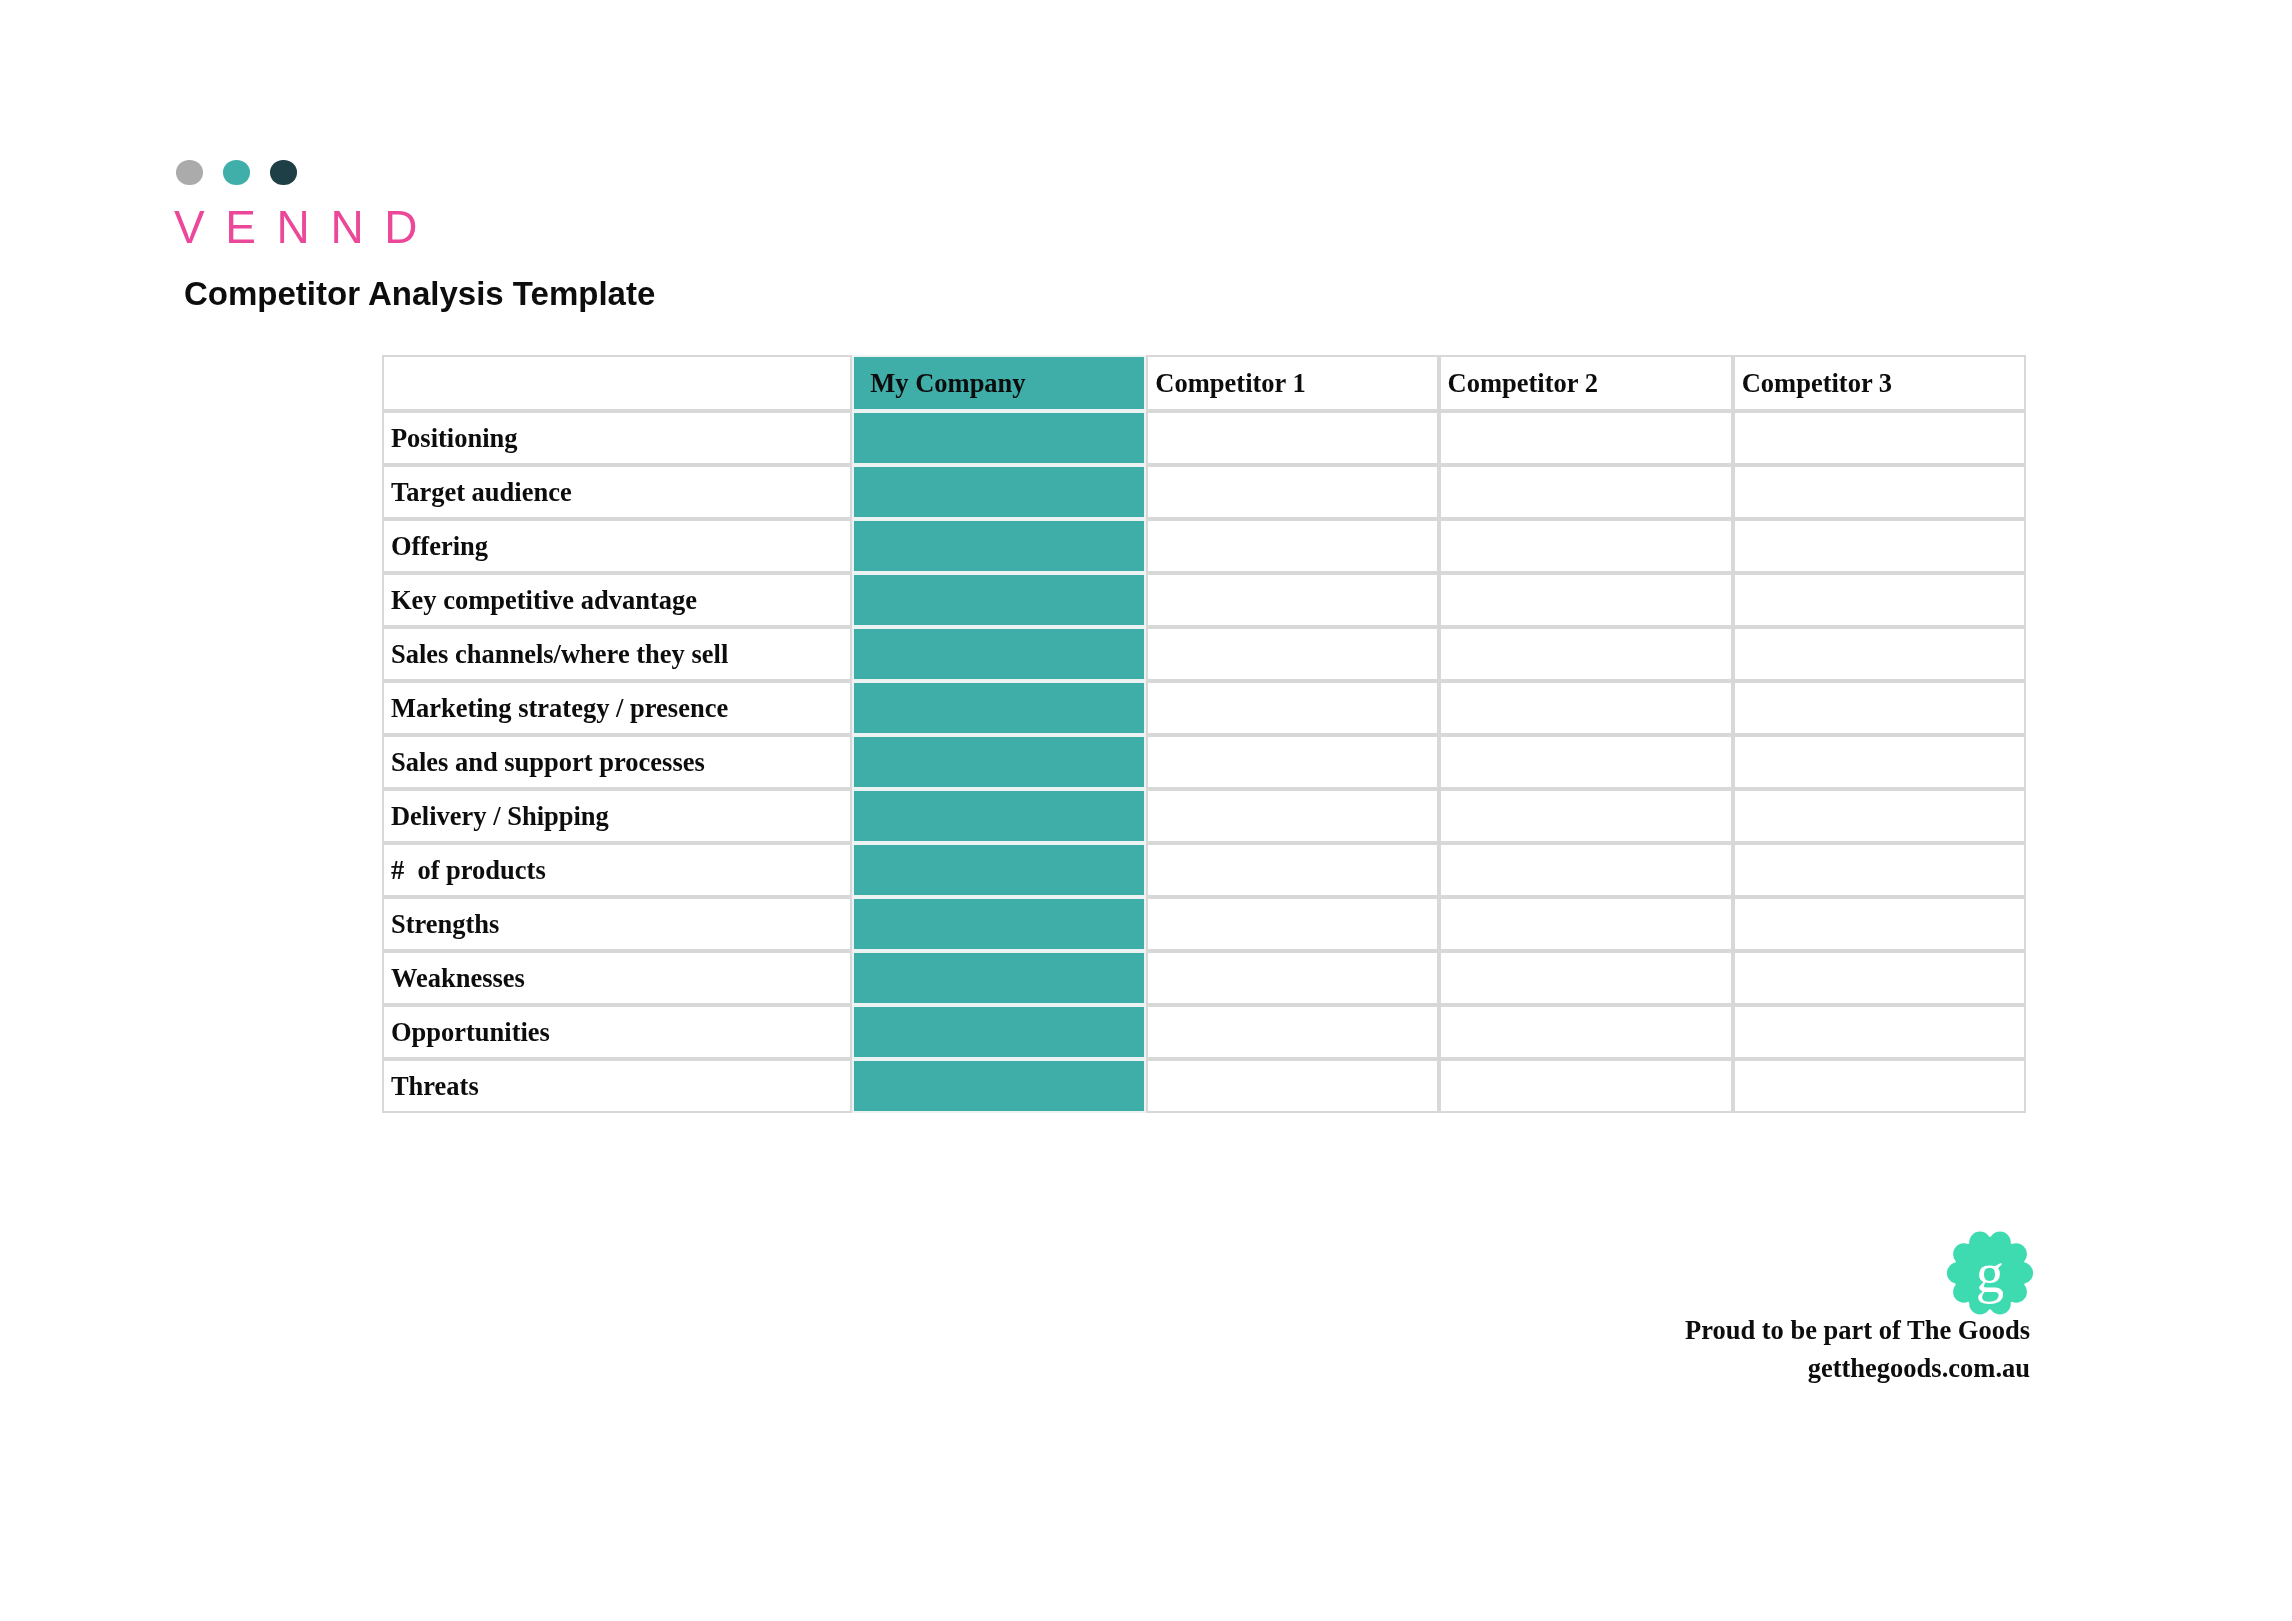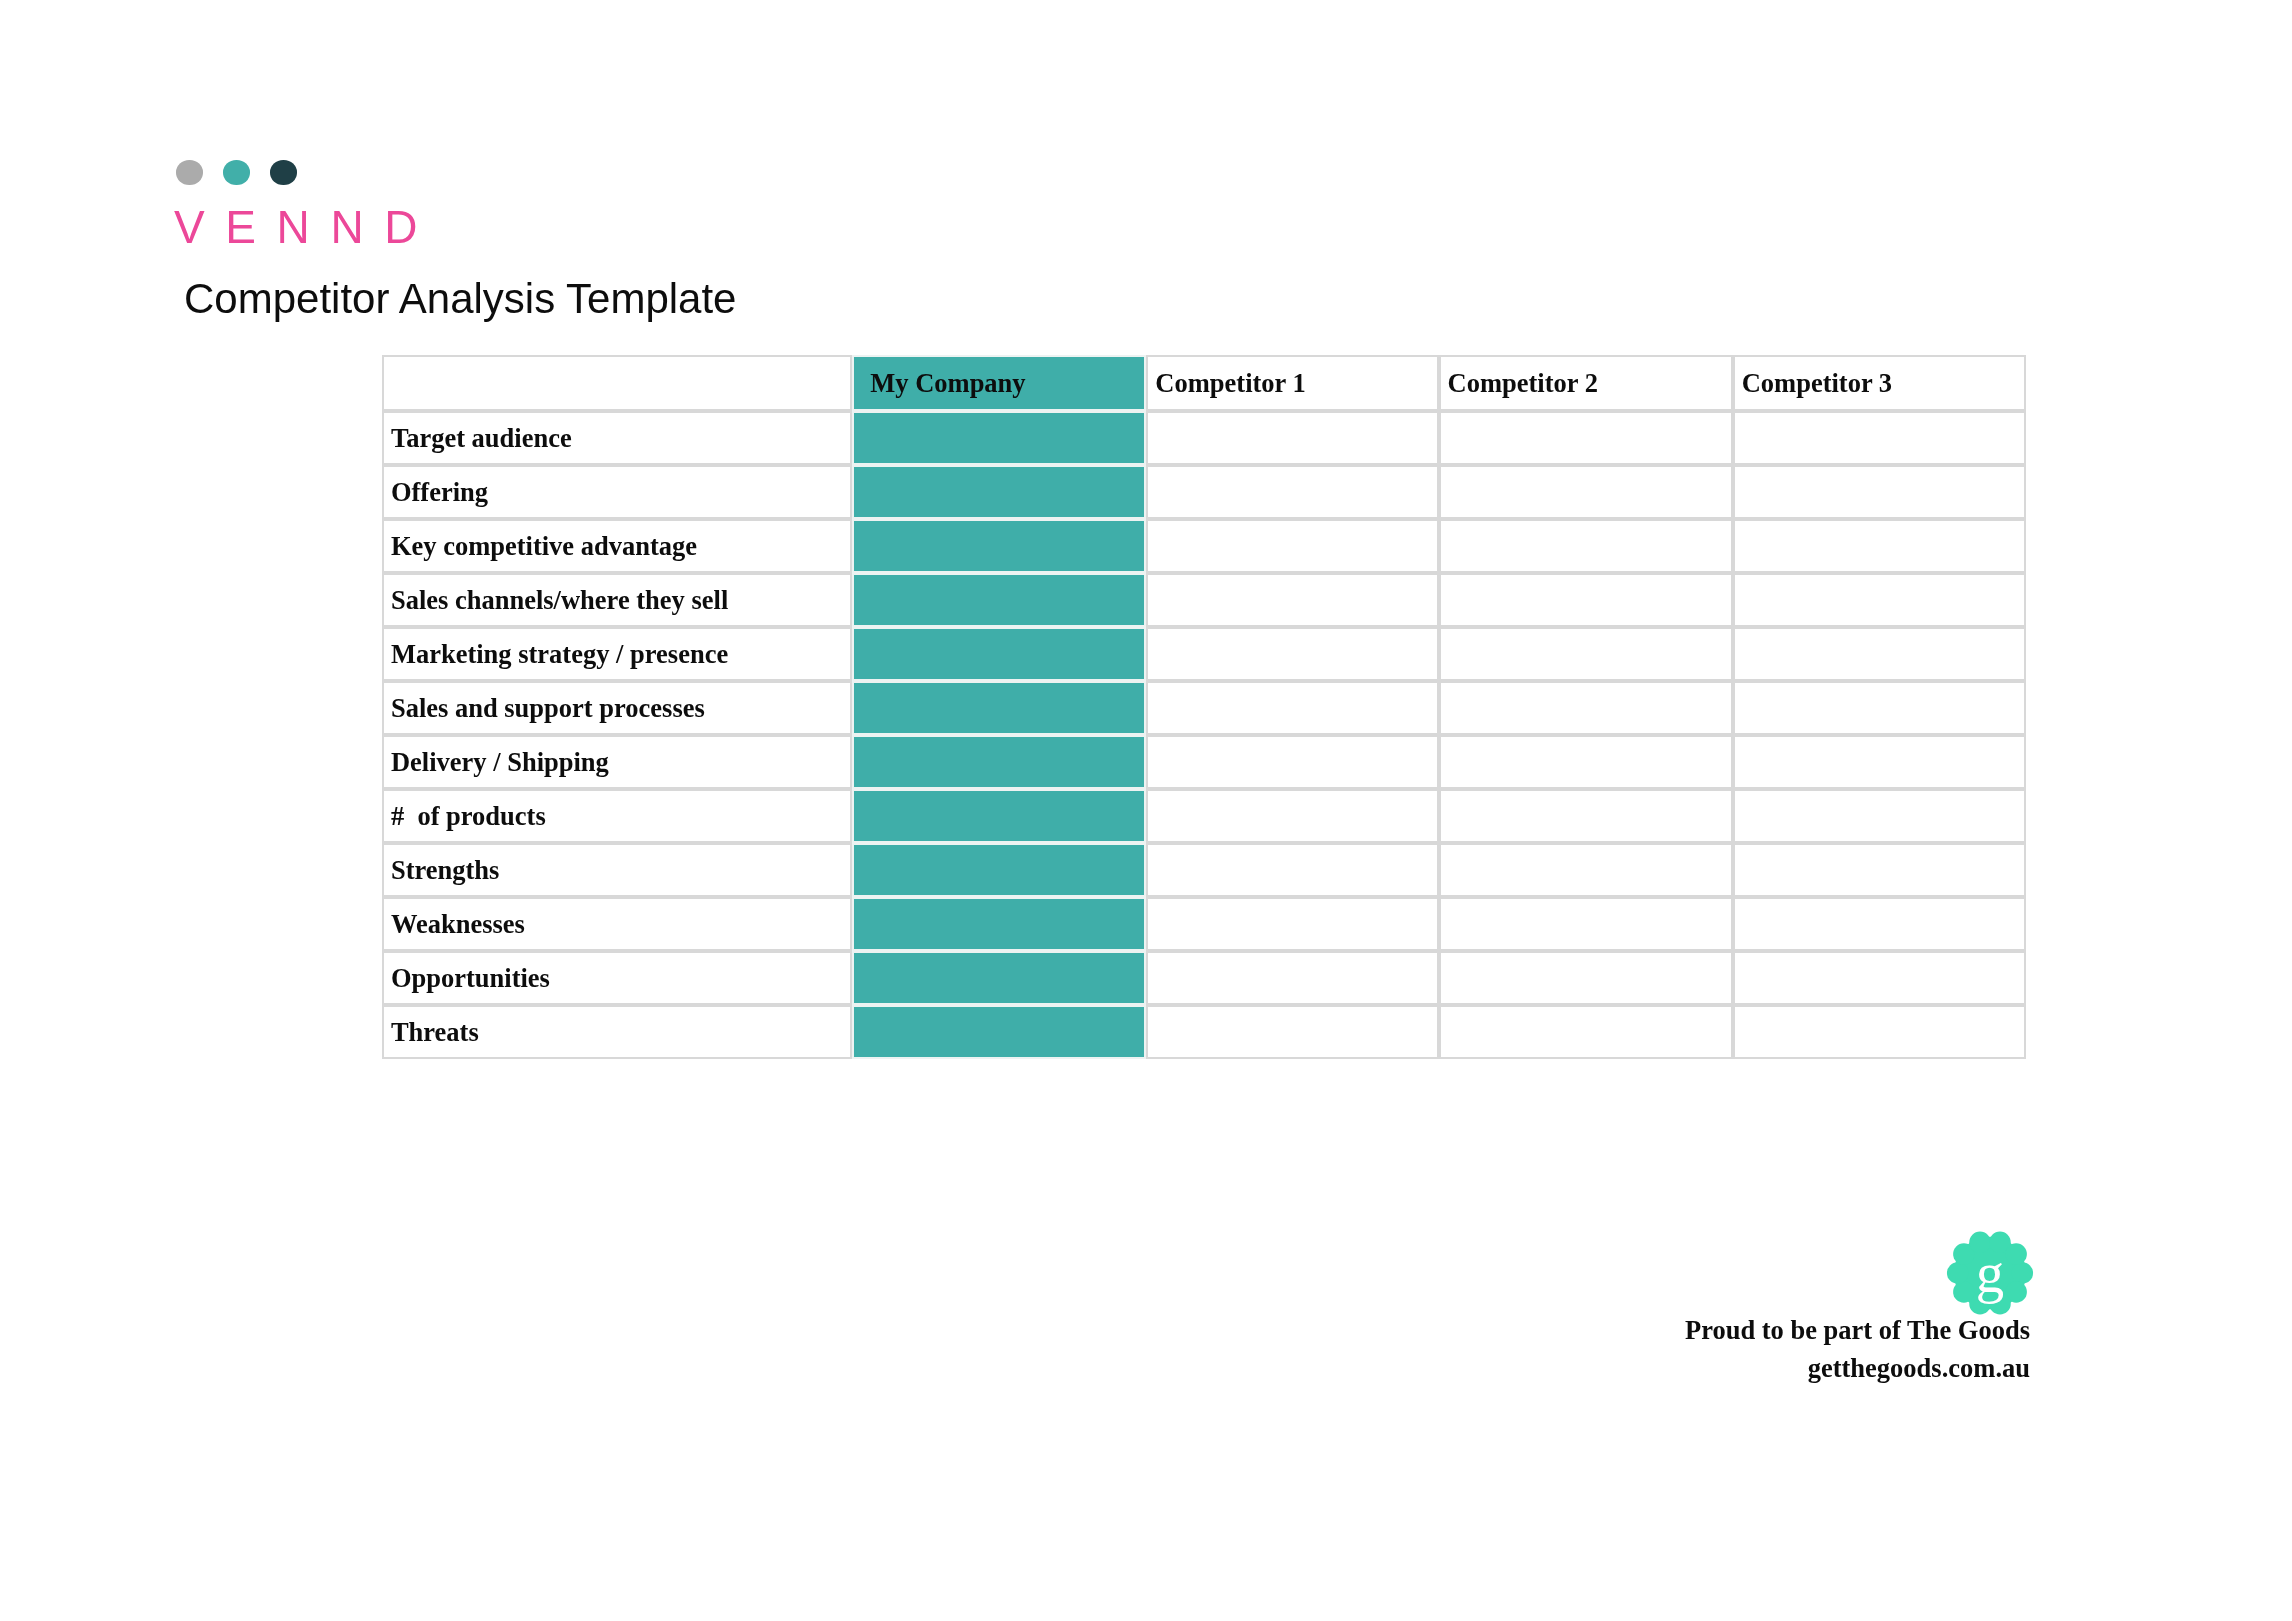--- a/index.html
+++ b/index.html
@@ -23,22 +23,22 @@
     letter-spacing: 20.6px;
     color: #ec4899;
     font-weight: 500;
     white-space: nowrap;
   }
 
   
   .page-title {
     position: absolute; left: 184px; top: 275px;
     font-family: "Liberation Sans", sans-serif;
-    font-weight: normal;
-    font-size: 42px;
+    font-weight: bold;
+    font-size: 33px;
     color: #0d0d0d;
     margin: 0;
   }
 
   
   .comp-table {
     position: absolute; left: 382px; top: 355px;
     border-collapse: separate;
     border-spacing: 0;
     table-layout: fixed;
@@ -109,20 +109,27 @@
     <thead>
       <tr>
         <th></th>
         <th class="hl">My Company</th>
         <th>Competitor 1</th>
         <th>Competitor 2</th>
         <th>Competitor 3</th>
       </tr>
     </thead>
     <tbody>
+    <tr>
+      <th class="row-label">Positioning</th>
+      <td class="hl"></td>
+      <td></td>
+      <td></td>
+      <td></td>
+    </tr>
 
 
     <tr>
       <th class="row-label">Target audience</th>
       <td class="hl"></td>
       <td></td>
       <td></td>
       <td></td>
     </tr>
 

